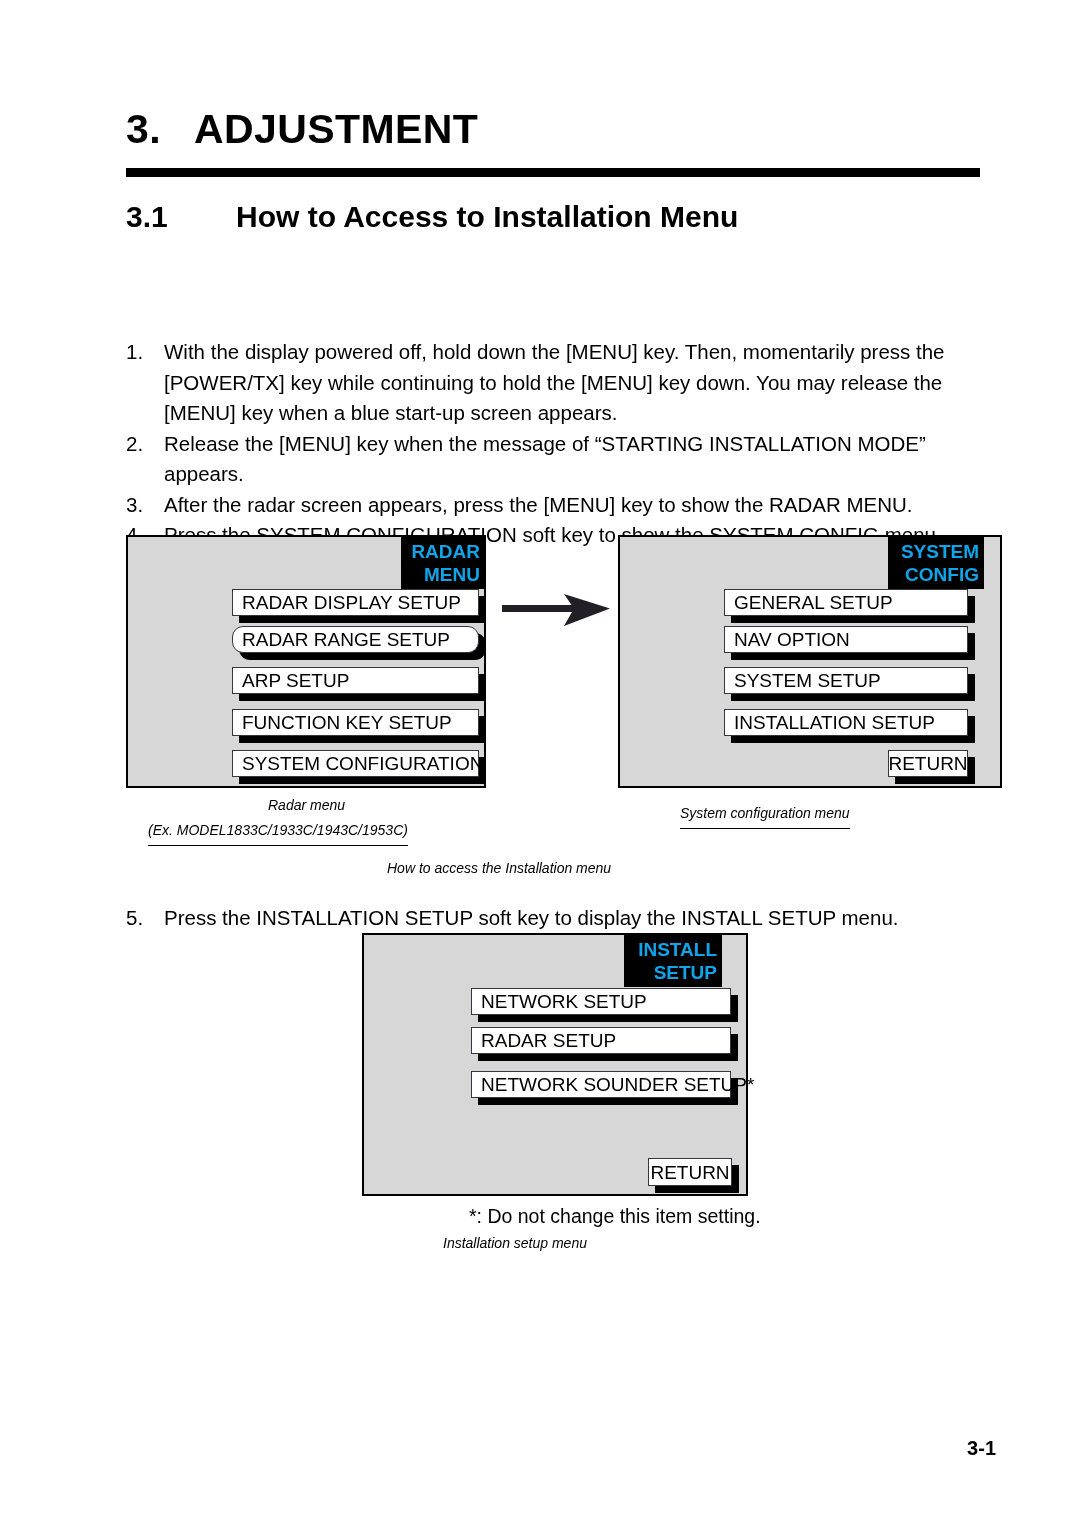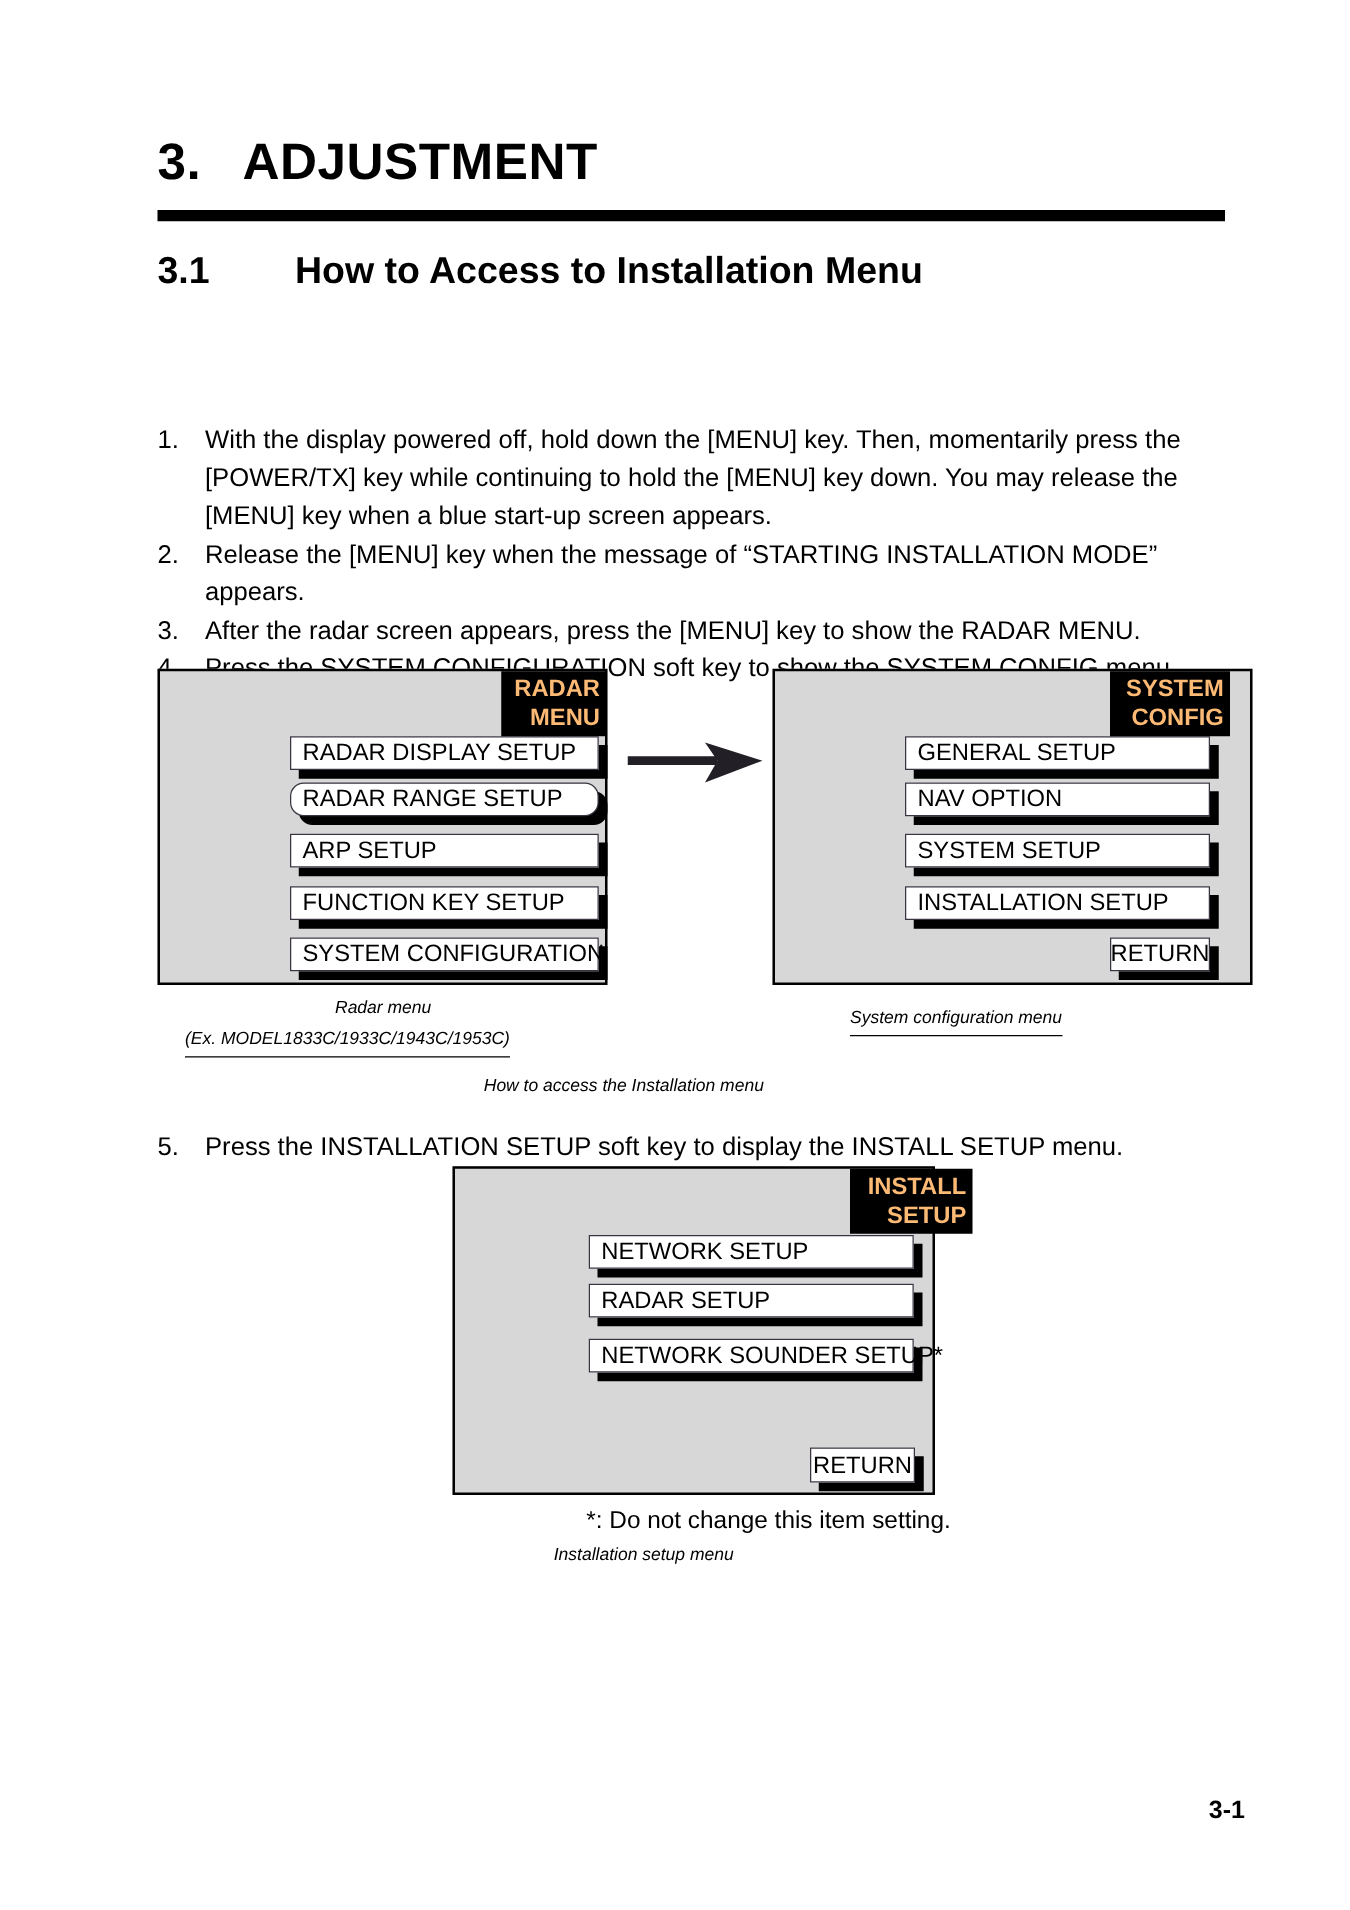--- a/index.html
+++ b/index.html
@@ -102,21 +102,21 @@
   
   .panel {
     position: absolute;
     background: #d7d7d7;
     border: 2px solid #000000;
     box-sizing: border-box;
   }
   .panel-header {
     position: absolute;
     background: #000000;
-    color: #fdba74;
+    color: #0ea5e9;
     font-weight: bold;
     font-size: 19px;
     line-height: 23px;
     text-align: right;
     padding: 3px 5px 4px 7px;
     box-sizing: border-box;
     z-index: 3;
   }
   .softkey {
     position: absolute;
@@ -276,21 +276,21 @@
 
   <div class="step5">
     <div class="step">
       <span class="marker">5.</span>
       <span>Press the INSTALLATION SETUP soft key to display the INSTALL SETUP menu.</span>
     </div>
   </div>
 
   <div class="panel" style="left:362px; top:933px; width:386px; height:263px;"></div>
 
-  <div class="panel-header" style="left:680px; top:935px; width:98px; height:52px;">
+  <div class="panel-header" style="left:624px; top:935px; width:98px; height:52px;">
     <div>INSTALL</div>
     <div>SETUP</div>
   </div>
 
   <div class="softkey" style="left:471px; top:988px; width:260px; height:27px;">
     <span>NETWORK SETUP</span>
   </div>
   <div class="softkey" style="left:471px; top:1027px; width:260px; height:27px;">
     <span>RADAR SETUP</span>
   </div>

